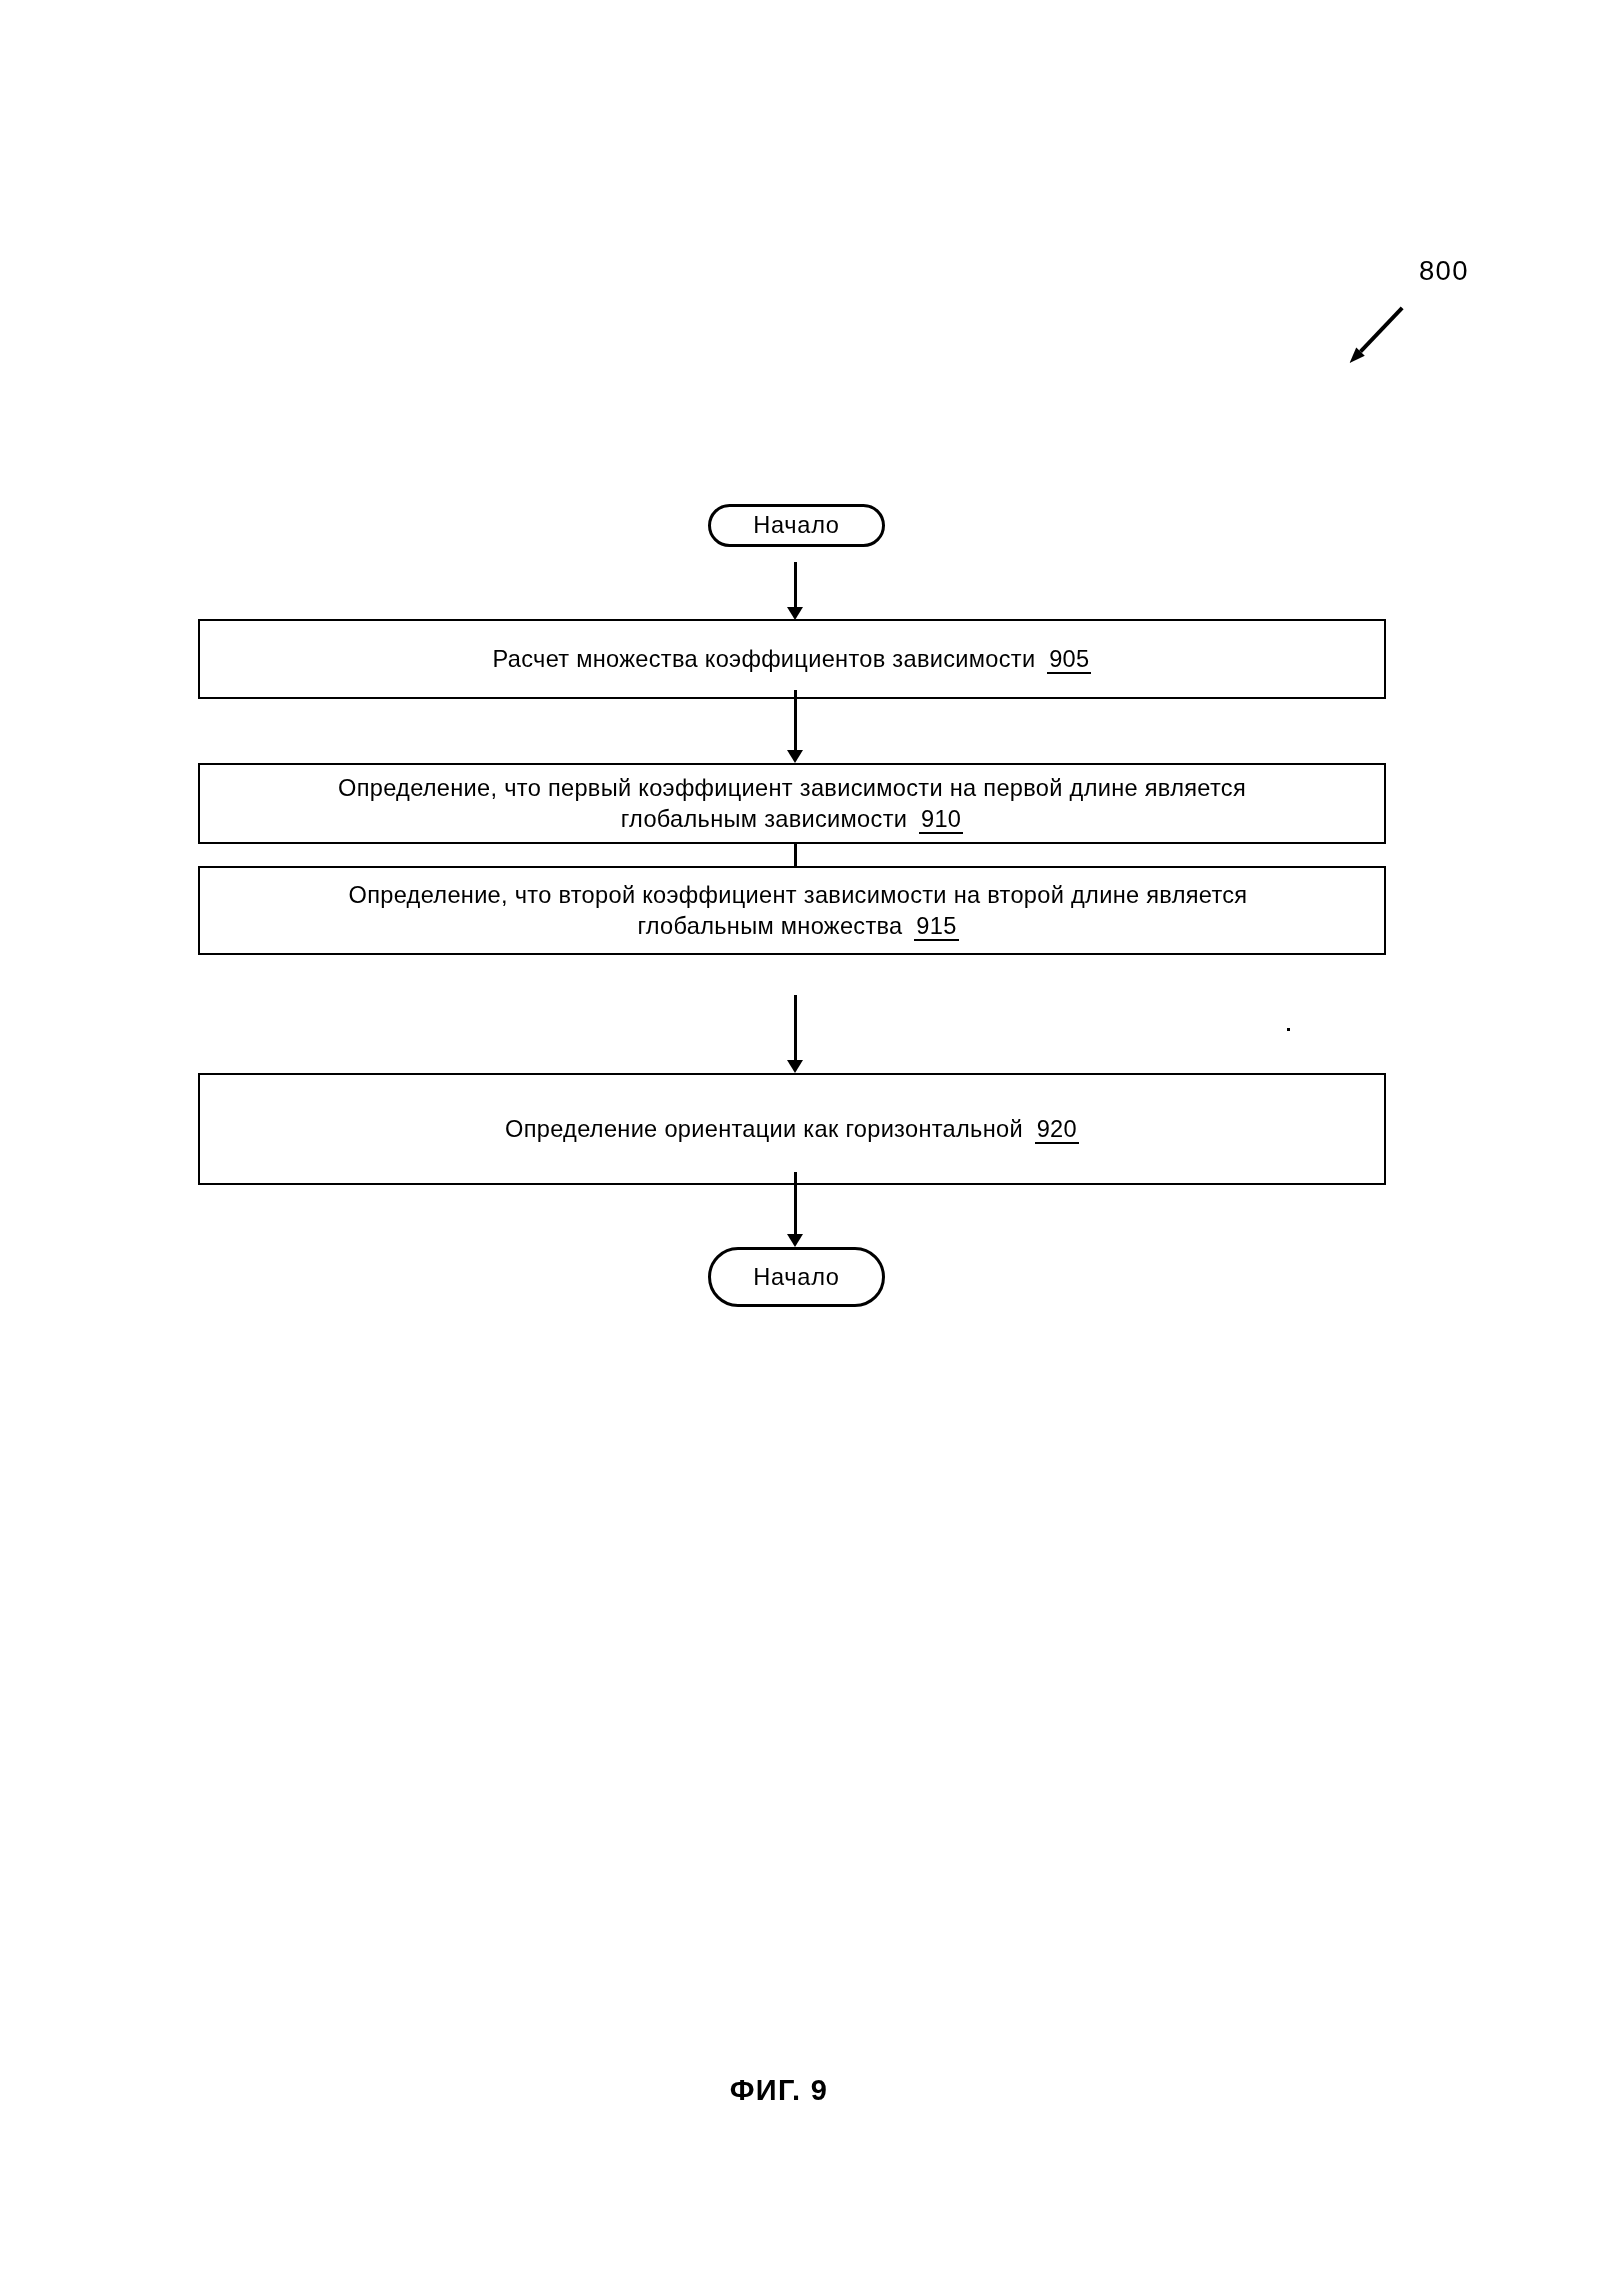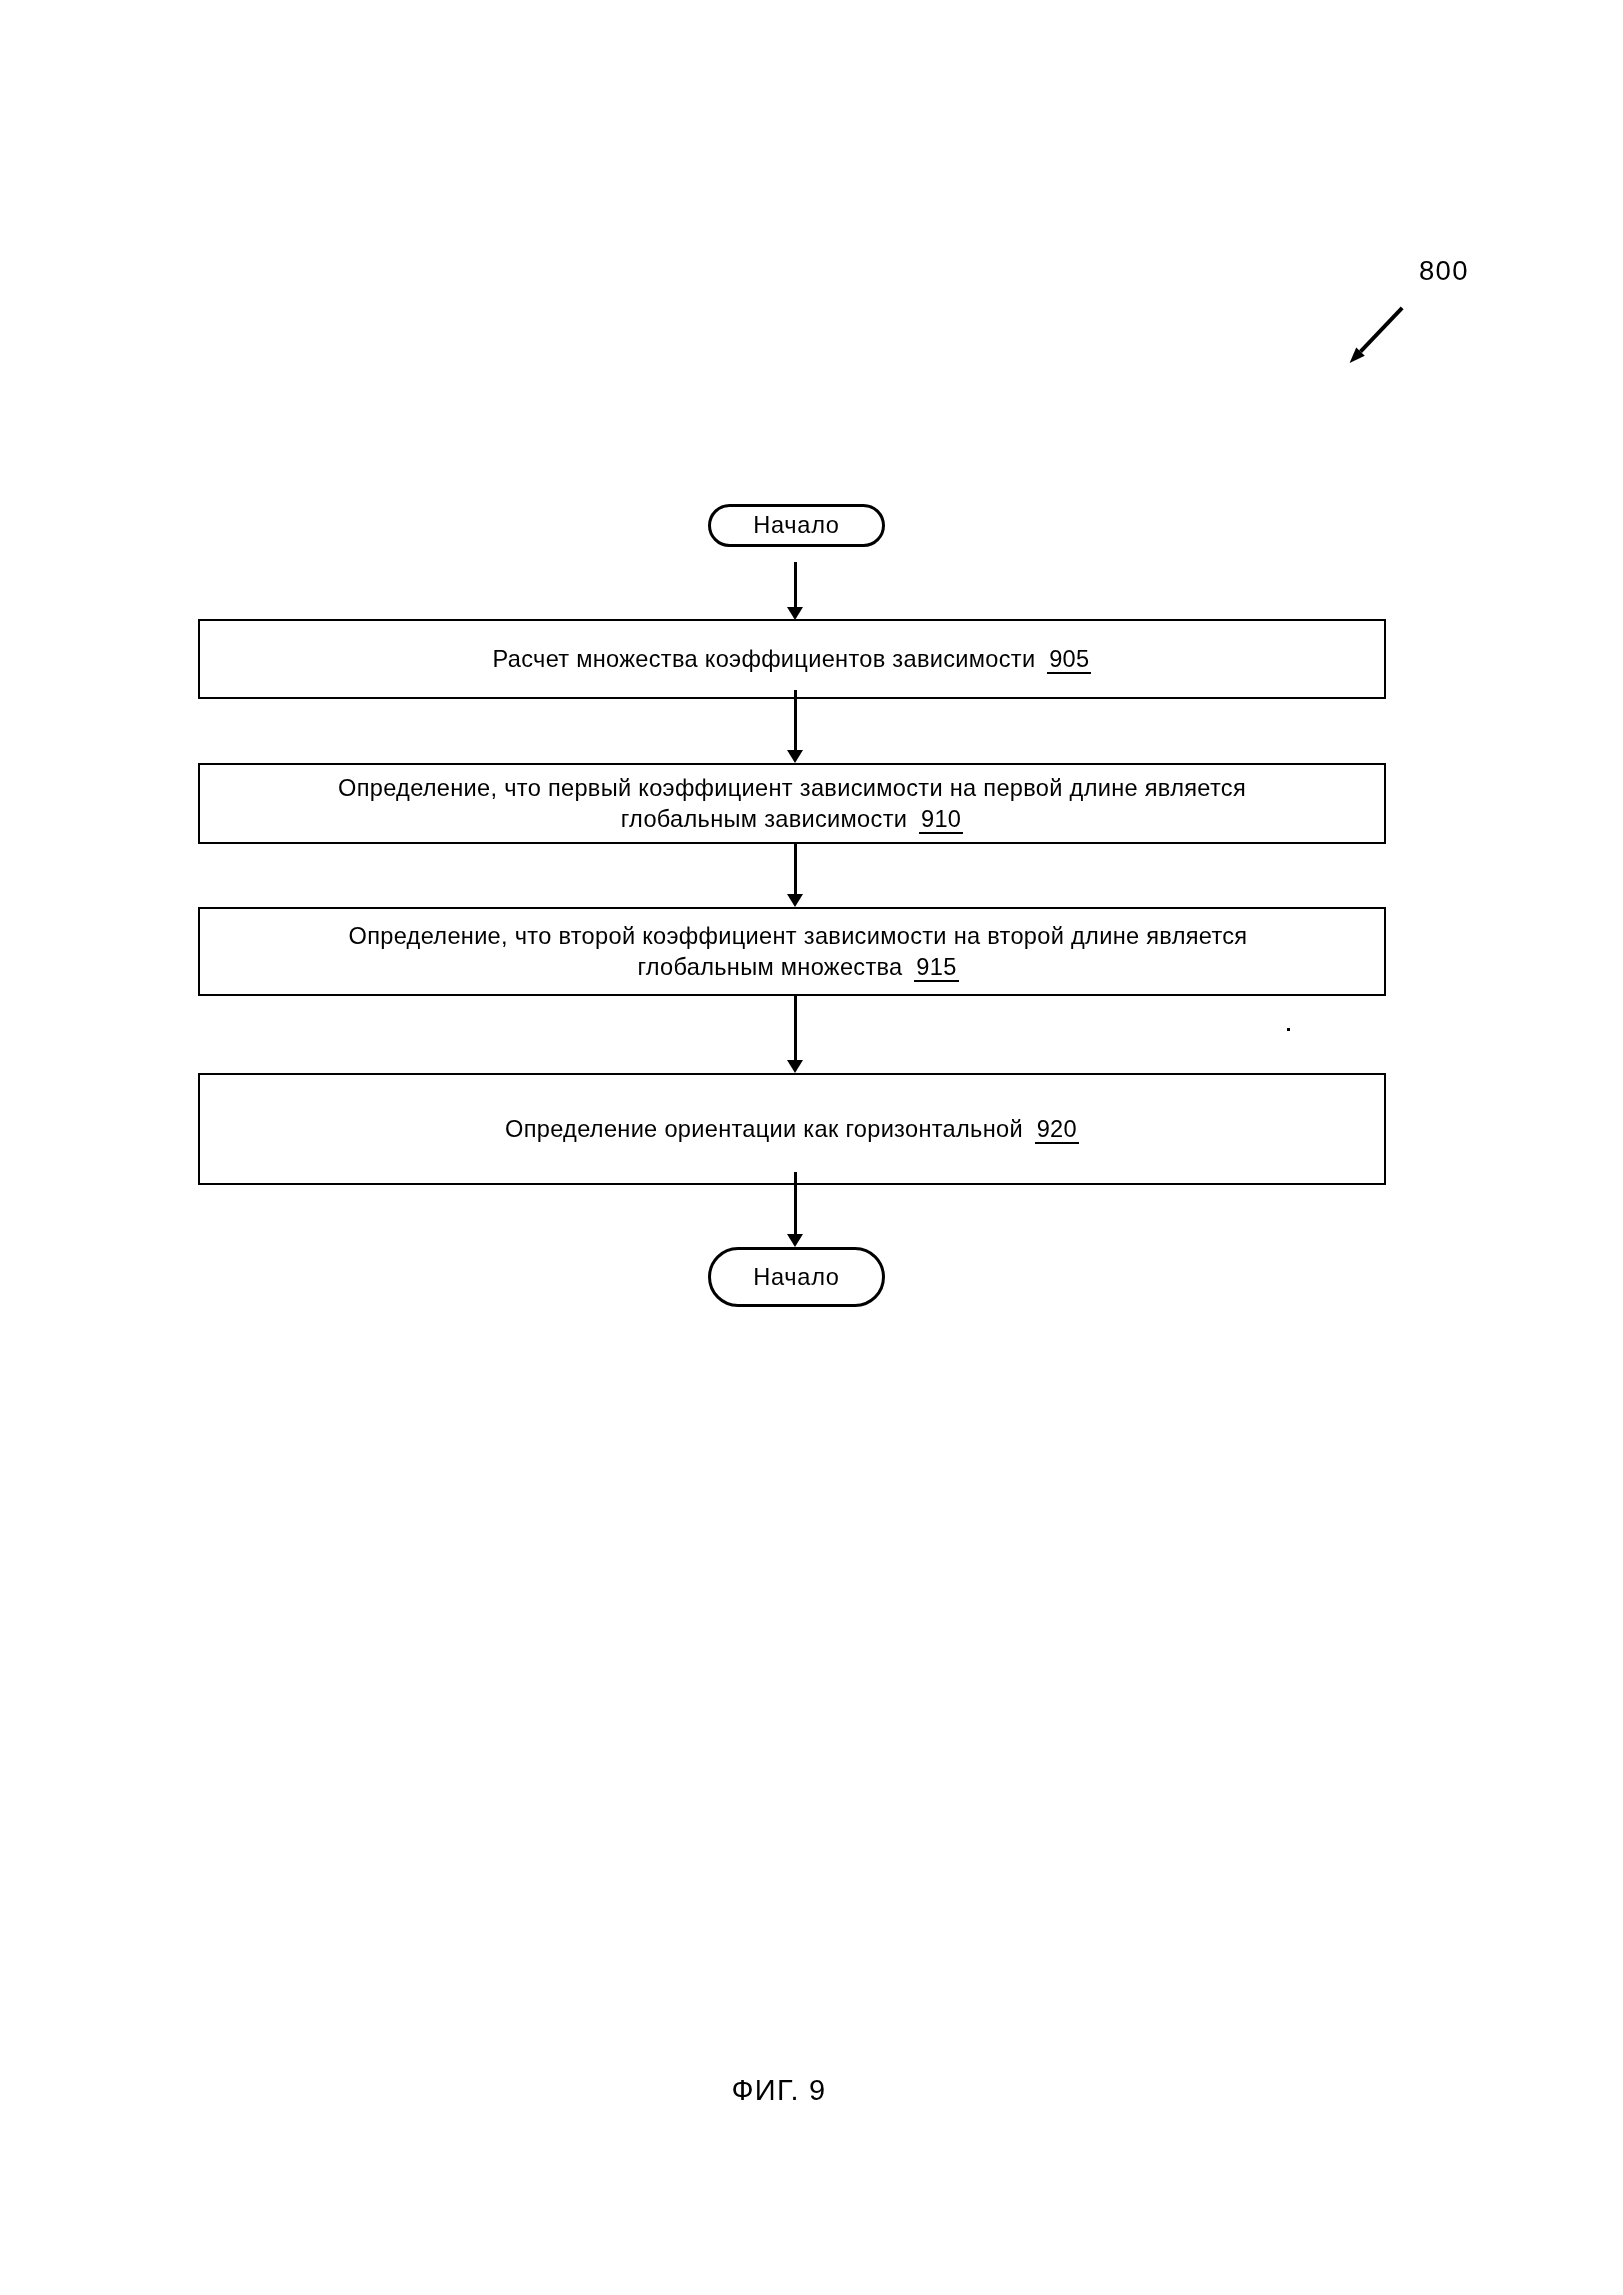--- a/index.html
+++ b/index.html
@@ -63,21 +63,21 @@
     align-items: center;
     justify-content: center;
     background: #fff;
     font-size: 23.6px;
     letter-spacing: 0.3px;
     line-height: 31px;
     text-align: center;
   }
   .step-1 { top: 619px;  height: 80px; }
   .step-2 { top: 763px; height: 81px; }
-  .step-3 { top: 907px; height: 89px; padding-left: 12px; }
+  .step-3 { top: 866px; height: 89px; padding-left: 12px; }
   .step-4 { top: 1073px; height: 112px; }
 
   .ref {
     display: inline-block;
     margin-left: 11.8px;
     border-bottom: 2px solid #000;
     padding: 0 2px 0.7px 2px;
     line-height: 26px;
   }
 
@@ -122,21 +122,21 @@
   }
 
   
   .caption {
     position: absolute;
     left: 681px;
     top: 2074px;
     width: 196px;
     text-align: center;
     font-size: 29px;
-    font-weight: normal;
+    font-weight: bold;
     letter-spacing: 1.3px;
     color: #000;
   }
 </style>
 </head>
 <body>
 
 <div class="page">
 
   <div class="fig-ref">800</div>

